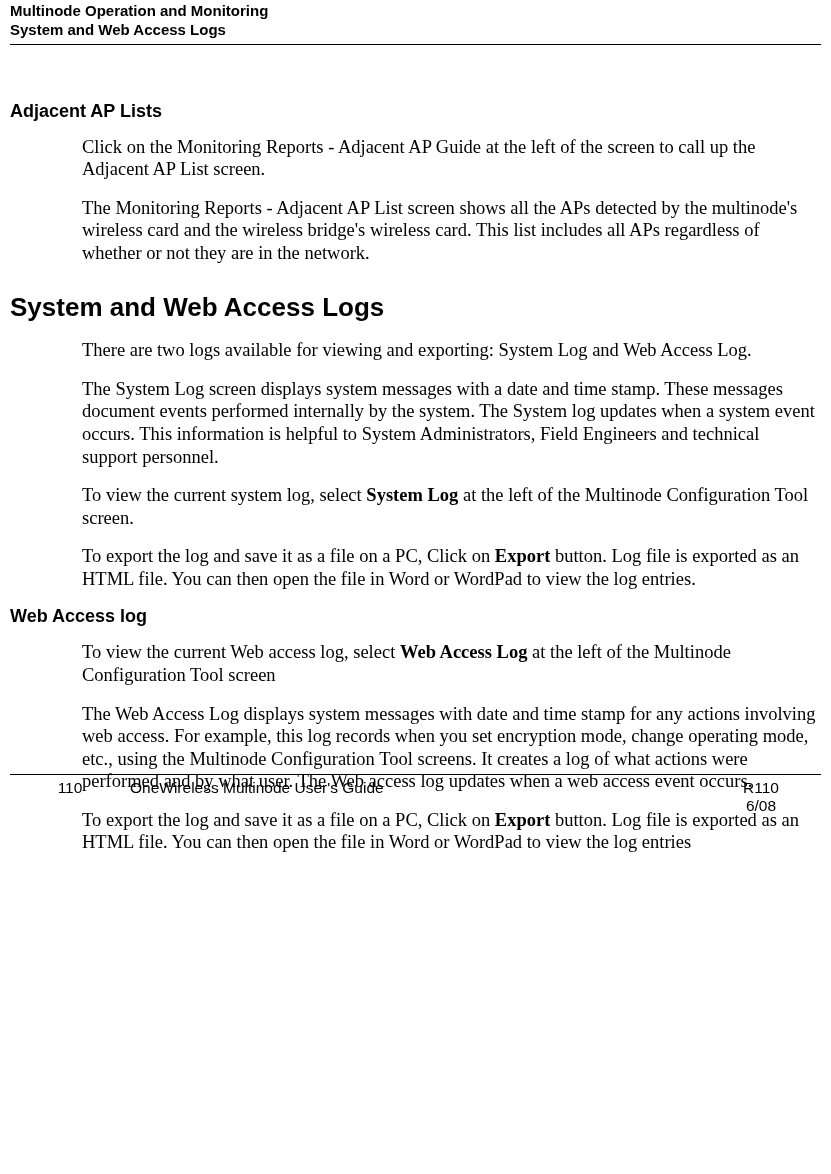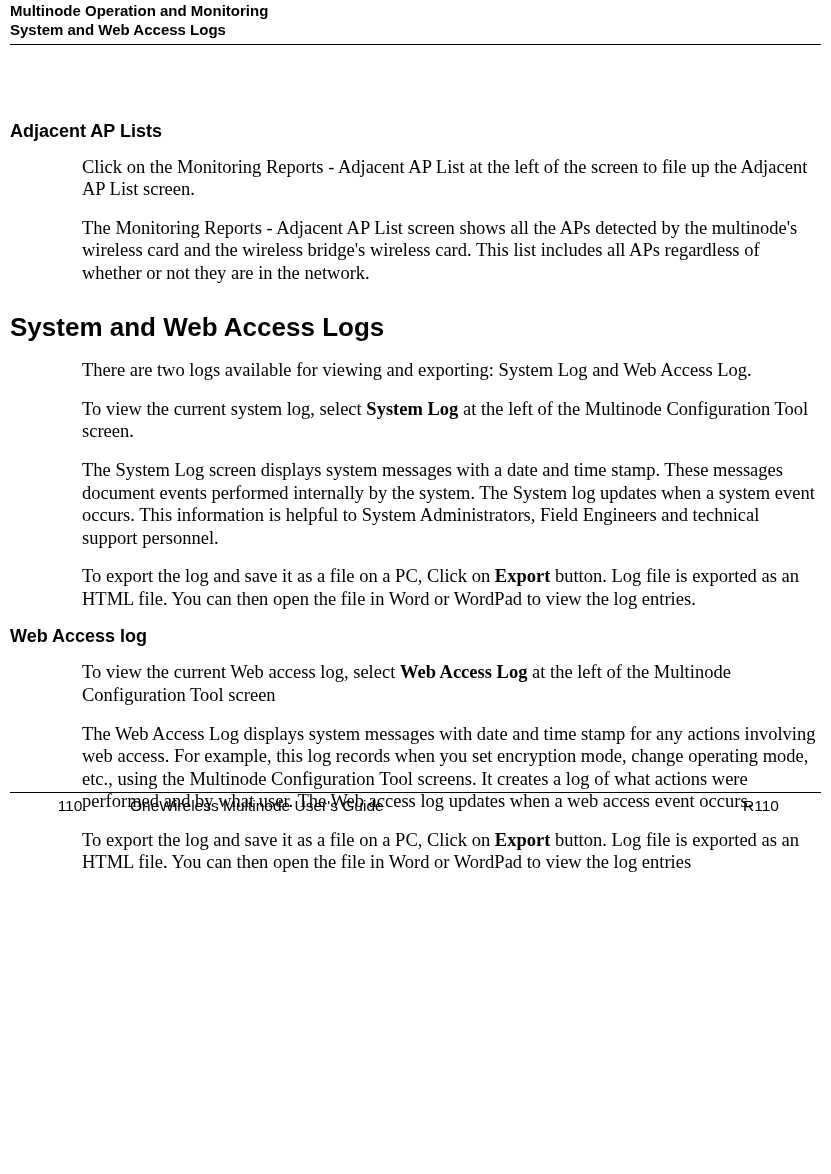--- a/index.html
+++ b/index.html
@@ -19,21 +19,21 @@
     }
     .header {
       font-family: Arial, Helvetica, sans-serif;
       font-weight: bold;
       font-size: 15px;
       line-height: 1.25;
       border-bottom: 1.5px solid #000;
       padding: 2px 0 4px 0;
     }
     .content {
-      padding-top: 76px;
+      padding-top: 56px;
     }
     .h3 {
       font-family: Arial, Helvetica, sans-serif;
       font-weight: bold;
       font-size: 18px;
       margin-top: 0;
       margin-bottom: 14px;
     }
     .h2 {
       font-family: Arial, Helvetica, sans-serif;
@@ -76,30 +76,30 @@
 <div class="page">
 
   <div class="header">
     <div>Multinode Operation and Monitoring</div>
     <div>System and Web Access Logs</div>
   </div>
 
   <div class="content">
 
     <div class="h3">Adjacent AP Lists</div>
-    <p class="body-p">Click on the Monitoring Reports - Adjacent AP List at the left of the screen to file up the Adjacent AP List screen.</p>
+    <p class="body-p">Click on the Monitoring Reports - Adjacent AP Guide at the left of the screen to call up the Adjacent AP List screen.</p>
     <p class="body-p">The Monitoring Reports - Adjacent AP List screen shows all the APs detected by the multinode's wireless card and the wireless bridge's wireless card. This list includes all APs regardless of whether or not they are in the network.</p>
 
     <div class="h2">System and Web Access Logs</div>
     <p class="body-p">There are two logs available for viewing and exporting:  System Log and Web Access Log.</p>
 
+    <p class="body-p">The System Log screen displays system messages with a date and time stamp. These messages document events performed internally by the system.  The System log updates when a system event occurs. This information is helpful to System Administrators, Field Engineers and technical support personnel.</p>
     <p class="body-p">
       <span>To view the current system log, select </span><span class="bold">System Log</span><span> at the left of the Multinode Configuration Tool screen.</span>
     </p>
-    <p class="body-p">The System Log screen displays system messages with a date and time stamp. These messages document events performed internally by the system.  The System log updates when a system event occurs. This information is helpful to System Administrators, Field Engineers and technical support personnel.</p>
     <p class="body-p">
       <span>To export the log and save it as a file on a PC, Click on </span><span class="bold">Export</span><span> button.  Log file is exported as an HTML file.  You can then open the file in Word or WordPad to view the log entries.</span>
     </p>
 
     <div class="h3 section-gap">Web Access log</div>
     <p class="body-p">
       <span>To view the current Web access log, select </span><span class="bold">Web Access Log</span><span> at the left of the Multinode Configuration Tool screen</span>
     </p>
     <p class="body-p">The Web Access Log displays system messages with date and time stamp for any actions involving web access. For example, this log records when you set encryption mode, change operating mode, etc., using the Multinode Configuration Tool screens. It creates a log of what actions were performed and by what user.  The Web access log updates when a web access event occurs.</p>
     <p class="body-p">
@@ -107,15 +107,20 @@
     </p>
 
   </div>
 
   <div class="footer">
     <div class="footer-row">
       <div class="footer-left">110</div>
       <div class="footer-center">OneWireless Multinode User's Guide</div>
       <div class="footer-right">R110</div>
     </div>
+    <div class="footer-row">
+      <div class="footer-left"></div>
+      <div class="footer-center"></div>
+      <div class="footer-right">6/08</div>
+    </div>
   </div>
 
 </div>
 
 </body></html>

